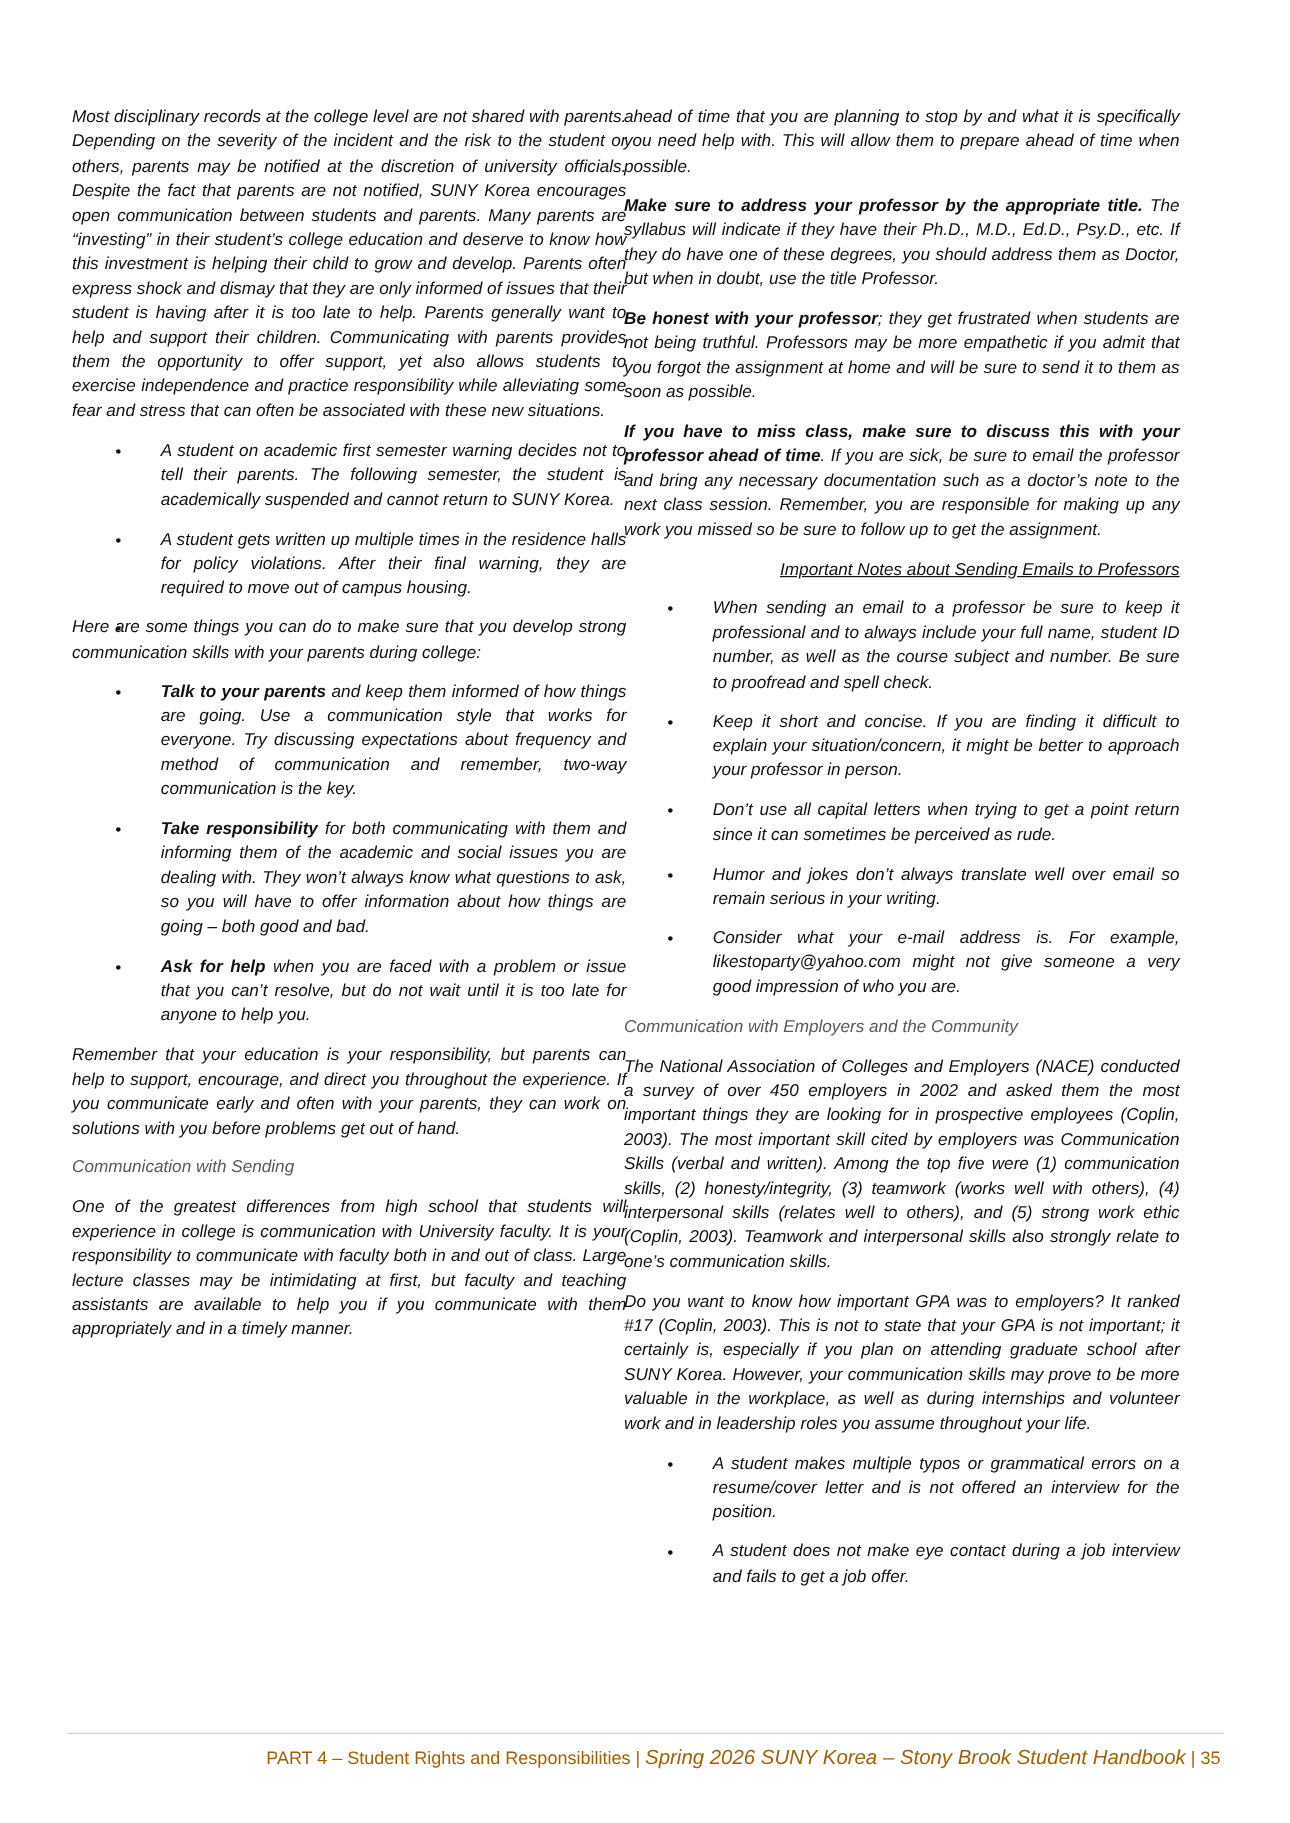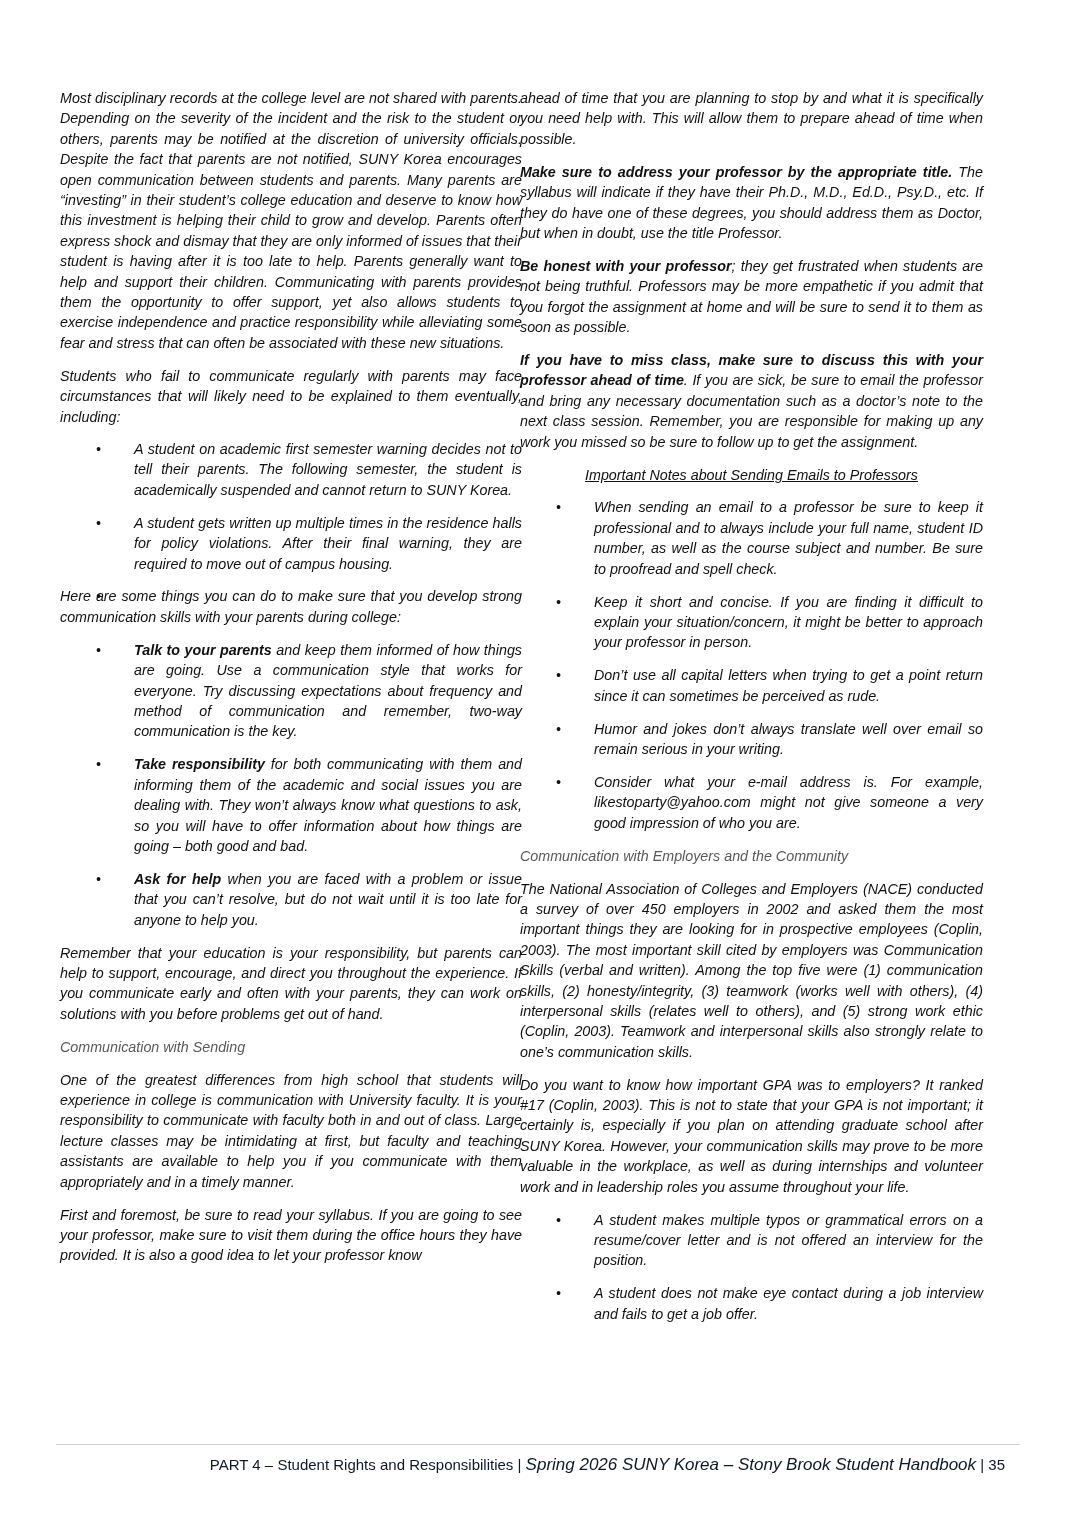--- a/index.html
+++ b/index.html
@@ -21,54 +21,52 @@
   ul.bullets { list-style: none; margin: 0 0 12.5px 0; padding: 0; }
   ul.bullets li {
     position: relative; padding-left: 74px; margin-bottom: 12.5px;
   }
   ul.bullets li .bullet {
     position: absolute; left: 36px; top: 0; font-size: 14px;
   }
   .heading {
     color: #595959; font-size: 14.3px; margin: 0 0 12.5px 0; text-align: left;
   }
-  .underline-heading { text-decoration: underline; margin: 0 0 12.5px 0; text-align: center; }
+  .underline-heading { text-decoration: underline; margin: 0 0 12.5px 0; text-align: right; }
   b { font-weight: bold; }
   .footer-rule {
     position: absolute; left: 56px; width: 964px; top: 1444px;
     border-top: 1px solid #d0d0d0;
   }
   .footer {
-    position: absolute; right: 70px; top: 1455px;
-    font-size: 15px; color: #0f172a;
+    position: absolute; right: 58px; top: 1455px;
+    font-size: 15px; color: #a16207;
     white-space: nowrap;
   }
   .footer .ital { font-style: italic; font-size: 17px; }
 </style>
 </head>
 <body>
 
 <div class="col left">
   <p>Most disciplinary records at the college level are not shared with parents. Depending on the severity of the incident and the risk to the student or others, parents may be notified at the discretion of university officials. Despite the fact that parents are not notified, SUNY Korea encourages open communication between students and parents. Many parents are “investing” in their student’s college education and deserve to know how this investment is helping their child to grow and develop. Parents often express shock and dismay that they are only informed of issues that their student is having after it is too late to help. Parents generally want to help and support their children. Communicating with parents provides them the opportunity to offer support, yet also allows students to exercise independence and practice responsibility while alleviating some fear and stress that can often be associated with these new situations.</p>
-  <p class="tight">Students who fail to communicate regularly with parents may face circumstances that will likely need to be explained to them eventually, including:</p>
   <ul class="bullets">
     <li><span class="bullet">•</span><span>A student on academic first semester warning decides not to tell their parents. The following semester, the student is academically suspended and cannot return to SUNY Korea.</span></li>
     <li><span class="bullet">•</span><span>A student gets written up multiple times in the residence halls for policy violations. After their final warning, they are required to move out of campus housing.</span></li>
     <li><span class="bullet">•</span></li>
   </ul>
   <p>Here are some things you can do to make sure that you develop strong communication skills with your parents during college:</p>
   <ul class="bullets">
     <li><span class="bullet">•</span><b>Talk to your parents</b><span> and keep them informed of how things are going. Use a communication style that works for everyone. Try discussing expectations about frequency and method of communication and remember, two-way communication is the key.</span></li>
     <li><span class="bullet">•</span><b>Take responsibility</b><span> for both communicating with them and informing them of the academic and social issues you are dealing with. They won’t always know what questions to ask, so you will have to offer information about how things are going – both good and bad.</span></li>
     <li><span class="bullet">•</span><b>Ask for help</b><span> when you are faced with a problem or issue that you can’t resolve, but do not wait until it is too late for anyone to help you.</span></li>
   </ul>
   <p>Remember that your education is your responsibility, but parents can help to support, encourage, and direct you throughout the experience. If you communicate early and often with your parents, they can work on solutions with you before problems get out of hand.</p>
   <div class="heading">Communication with Sending</div>
   <p>One of the greatest differences from high school that students will experience in college is communication with University faculty. It is your responsibility to communicate with faculty both in and out of class. Large lecture classes may be intimidating at first, but faculty and teaching assistants are available to help you if you communicate with them appropriately and in a timely manner.</p>
-  <p>First and foremost, be sure to read your syllabus. If you are going to see your professor, make sure to visit them during the office hours they have provided. It is also a good idea to let your professor know</p>
 </div>
 
 <div class="col right">
   <p>ahead of time that you are planning to stop by and what it is specifically you need help with. This will allow them to prepare ahead of time when possible.</p>
   <p><b>Make sure to address your professor by the appropriate title.</b><span> The syllabus will indicate if they have their Ph.D., M.D., Ed.D., Psy.D., etc. If they do have one of these degrees, you should address them as Doctor, but when in doubt, use the title Professor.</span></p>
   <p><b>Be honest with your professor</b><span>; they get frustrated when students are not being truthful. Professors may be more empathetic if you admit that you forgot the assignment at home and will be sure to send it to them as soon as possible.</span></p>
   <p><b>If you have to miss class, make sure to discuss this with your professor ahead of time</b><span>. If you are sick, be sure to email the professor and bring any necessary documentation such as a doctor’s note to the next class session. Remember, you are responsible for making up any work you missed so be sure to follow up to get the assignment.</span></p>
   <div class="underline-heading">Important Notes about Sending Emails to Professors</div>
   <ul class="bullets">
     <li><span class="bullet">•</span><span>When sending an email to a professor be sure to keep it professional and to always include your full name, student ID number, as well as the course subject and number. Be sure to proofread and spell check.</span></li>

